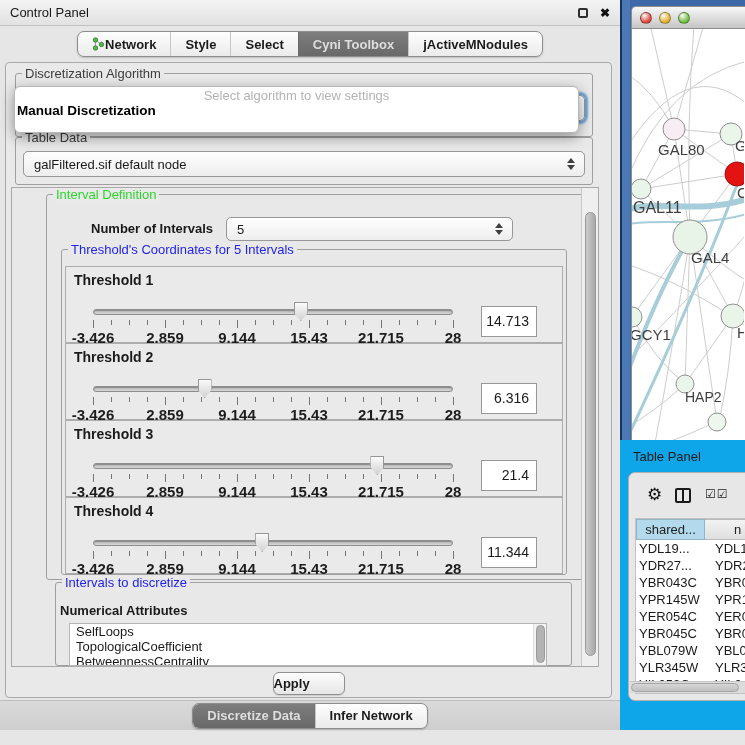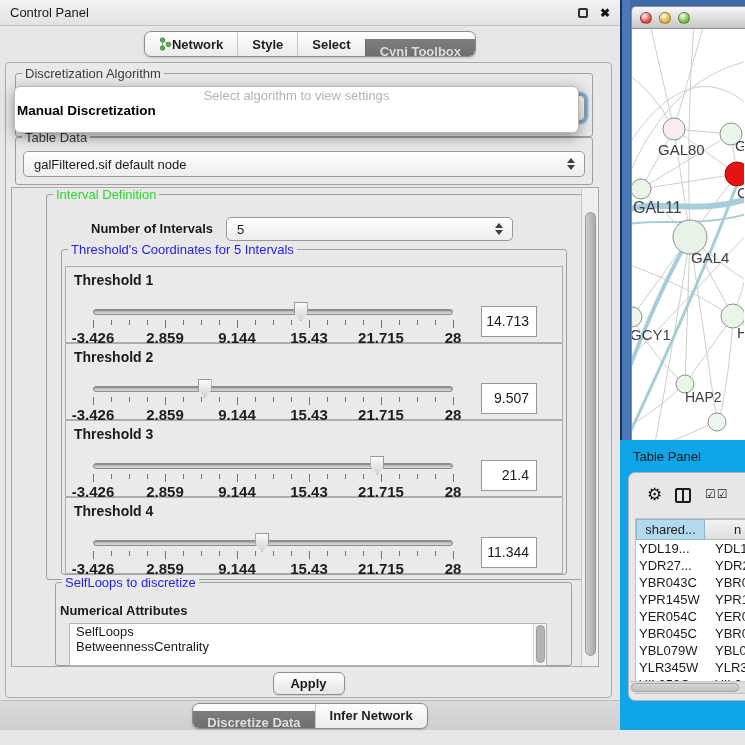--- a/index.html
+++ b/index.html
@@ -11,21 +11,21 @@
   #left { position:absolute; left:0; top:0; width:620px; height:745px; }
   .titlebar { height:26px; background:linear-gradient(#f3f3f3,#e2e2e2); border-bottom:1px solid #c2c2c2; display:flex; align-items:center; padding:0 10px; font-size:13px; }
   .tb-spacer { flex:1; }
   .float-btn { width:10px; height:10px; border:2px solid #2e2e2e; border-radius:2px; margin-right:12px; }
   .close-btn { font-size:12px; font-weight:bold; color:#111; line-height:10px; }
 
   .tabrow { height:36px; display:flex; justify-content:center; align-items:center; }
   .segbar { display:flex; border:1px solid #8d8d8d; border-radius:7px; overflow:hidden; background:linear-gradient(#fefefe,#ebebeb); height:26px; box-shadow:0 1px 2px rgba(0,0,0,.18); }
   .seg { display:flex; align-items:center; gap:0; padding:0 14px; font-size:13px; font-weight:600; color:#1c1c1c; border-left:1px solid #c6c6c6; height:100%; cursor:default; white-space:nowrap; }
   .seg:first-child { border-left:none; }
-  .seg.sel { background:linear-gradient(#7d7d7d,#696969); color:#dedede; border-left-color:#696969;margin-top:7px; }
+  .seg.sel { background:linear-gradient(#7d7d7d,#696969); color:#dedede; border-left-color:#696969; }
   .seg .neticon { display:flex; align-items:center; }
 
   .frame { position:absolute; left:5px; top:62px; width:607px; height:636px; border:1px solid #aaa; border-radius:4px; background:#e9e9e9; }
 
   .grp { position:absolute; border:1px solid #9f9f9f; border-radius:3px; }
   .legend { position:absolute; top:-8px; left:6px; background:#e9e9e9; padding:0 3px; font-size:13px; white-space:nowrap; }
   .legend.green { color:#2ed52e; }
   .legend.blue { color:#2323ea; }
   .legend.dark { color:#3c3c3c; }
 
@@ -53,21 +53,21 @@
   .tick.major { top:53px; height:8px; }
   .tick.minor { top:53px; height:5px; }
   .tick-label { position:absolute; top:62px; transform:translateX(-50%); font-size:15px; font-weight:bold; color:#1d1d1d; white-space:nowrap; }
   .thr-value { position:absolute; left:415px; top:39px; width:56px; height:31px; background:#fff; border:1px solid #979797; font-size:14px; text-align:right; line-height:29px; padding-right:7px; }
 
   .attr-item { font-size:13px; height:15px; line-height:15px; padding-left:6px; white-space:nowrap; }
   .attr-list { position:absolute; left:13px; top:40px; width:478px; height:43px; background:#fff; border:1px solid #b5b5b5; overflow:hidden; }
   .attr-sb { position:absolute; right:0; top:0; width:13px; height:100%; background:#f3f3f3; border-left:1px solid #ddd; }
   .attr-sb-thumb { position:absolute; left:2px; top:1px; width:9px; height:38px; border-radius:5px; background:#b3b3b3; border:1px solid #9a9a9a; }
 
-  .apply-btn { position:absolute; left:50%; transform:translateX(-50%); top:609px; width:72px; height:23px; border:1px solid #8f8f8f; border-radius:6px; background:linear-gradient(#fdfdfd,#e6e6e6); font-size:13px; font-weight:600; text-align:center; line-height:21px; box-shadow:0 1px 1px rgba(0,0,0,.12); }
+  .apply-btn { position:absolute; left:50%; transform:translateX(-50%); top:609px; width:72px; height:23px; border:1px solid #8f8f8f; border-radius:6px; background:linear-gradient(#fdfdfd,#e6e6e6); font-size:13px; font-weight:600; text-align:left; line-height:21px; box-shadow:0 1px 1px rgba(0,0,0,.12); }
 
   .bottombar { position:absolute; left:0; top:700px; width:620px; height:30px; background:linear-gradient(#dadada,#cecece); border-top:1px solid #bdbdbd; display:flex; justify-content:center; align-items:center; }
 
   
   #desktop { position:absolute; left:620px; top:0; width:125px; height:455px; background:linear-gradient(90deg,#16325e 0,#16325e 2px,#4a79b6 2px,#4a79b6 10px,#3e6aa9 10px); border-bottom:2px solid #2a4f86; }
   #netwin { position:absolute; left:11px; top:6px; right:0; bottom:8px; }
   .nw-titlebar { height:23px; background:linear-gradient(#f8f8f8,#c5c5c5); border:1px solid #8f8f8f; border-right:none; border-radius:5px 0 0 0; display:flex; align-items:center; padding-left:8px; gap:7px; }
   .tl { width:12px; height:12px; border-radius:50%; border:1px solid rgba(0,0,0,.35); }
   .nw-canvas { position:absolute; top:23px; left:0; right:0; bottom:0; background:#fff; border-left:1px solid #8f8f8f; overflow:hidden; }
 
@@ -116,20 +116,23 @@
           <span>Network</span>
         </div>
         <div class="seg">
           <span>Style</span>
         </div>
         <div class="seg">
           <span>Select</span>
         </div>
         <div class="seg sel">
           <span>Cyni Toolbox</span>
+        </div>
+        <div class="seg">
+          <span>jActiveMNodules</span>
         </div>
       </div>
   </div>
 
   <div class="frame">
 
     <div class="grp" style="left:9px;top:10px;width:578px;height:64px;">
       <span class="legend dark">Discretization Algorithm</span>
     </div>
     <div class="combo focusring" style="left:17px;top:32px;width:562px;height:26px;">
@@ -228,21 +231,21 @@
                 <span class="tick minor" style="left: 351px;"></span>
                 <span class="tick minor" style="left: 369px;"></span>
                 <span class="tick major" style="left: 387px;"></span>
                 <span class="tick-label" style="left: 27px;">-3.426</span>
                 <span class="tick-label" style="left: 99px;">2.859</span>
                 <span class="tick-label" style="left: 171px;">9.144</span>
                 <span class="tick-label" style="left: 243px;">15.43</span>
                 <span class="tick-label" style="left: 315px;">21.715</span>
                 <span class="tick-label" style="left: 387px;">28</span>
                 <div class="sl-thumb" style="left: 131.599px;"></div>
-                <div class="thr-value">9.507</div>
+                <div class="thr-value">6.316</div>
               </div>
               <div class="thr-panel" style="top: 170px;">
                 <div class="thr-label">Threshold 3</div>
                 <div class="sl-track"></div>
                 <span class="tick major" style="left: 27px;"></span>
                 <span class="tick minor" style="left: 45px;"></span>
                 <span class="tick minor" style="left: 63px;"></span>
                 <span class="tick minor" style="left: 81px;"></span>
                 <span class="tick major" style="left: 99px;"></span>
                 <span class="tick minor" style="left: 117px;"></span>
@@ -301,25 +304,26 @@
                 <span class="tick-label" style="left: 315px;">21.715</span>
                 <span class="tick-label" style="left: 387px;">28</span>
                 <div class="sl-thumb" style="left: 189.197px;"></div>
                 <div class="thr-value">11.344</div>
               </div>
             </div>
         </div>
       </div>
 
       <div class="grp" style="left:43px;top:394px;width:517px;height:84px;background:#e8e8e8;">
-        <span class="legend blue">SelfLoops to discretize</span>
+        <span class="legend blue">Intervals to discretize</span>
         <div class="abs" style="left:4px;top:20px;font-size:13px;font-weight:bold;">Numerical Attributes</div>
         <div class="attr-list">
           <div id="attrItems">
               <div class="attr-item">SelfLoops</div>
+              <div class="attr-item">TopologicalCoefficient</div>
               <div class="attr-item">BetweennessCentrality</div>
             </div>
           <div class="attr-sb">
               <div class="attr-sb-thumb"></div>
             </div>
         </div>
       </div>
 
       <div class="vsb-track">
         <div class="vsb-thumb"></div>

